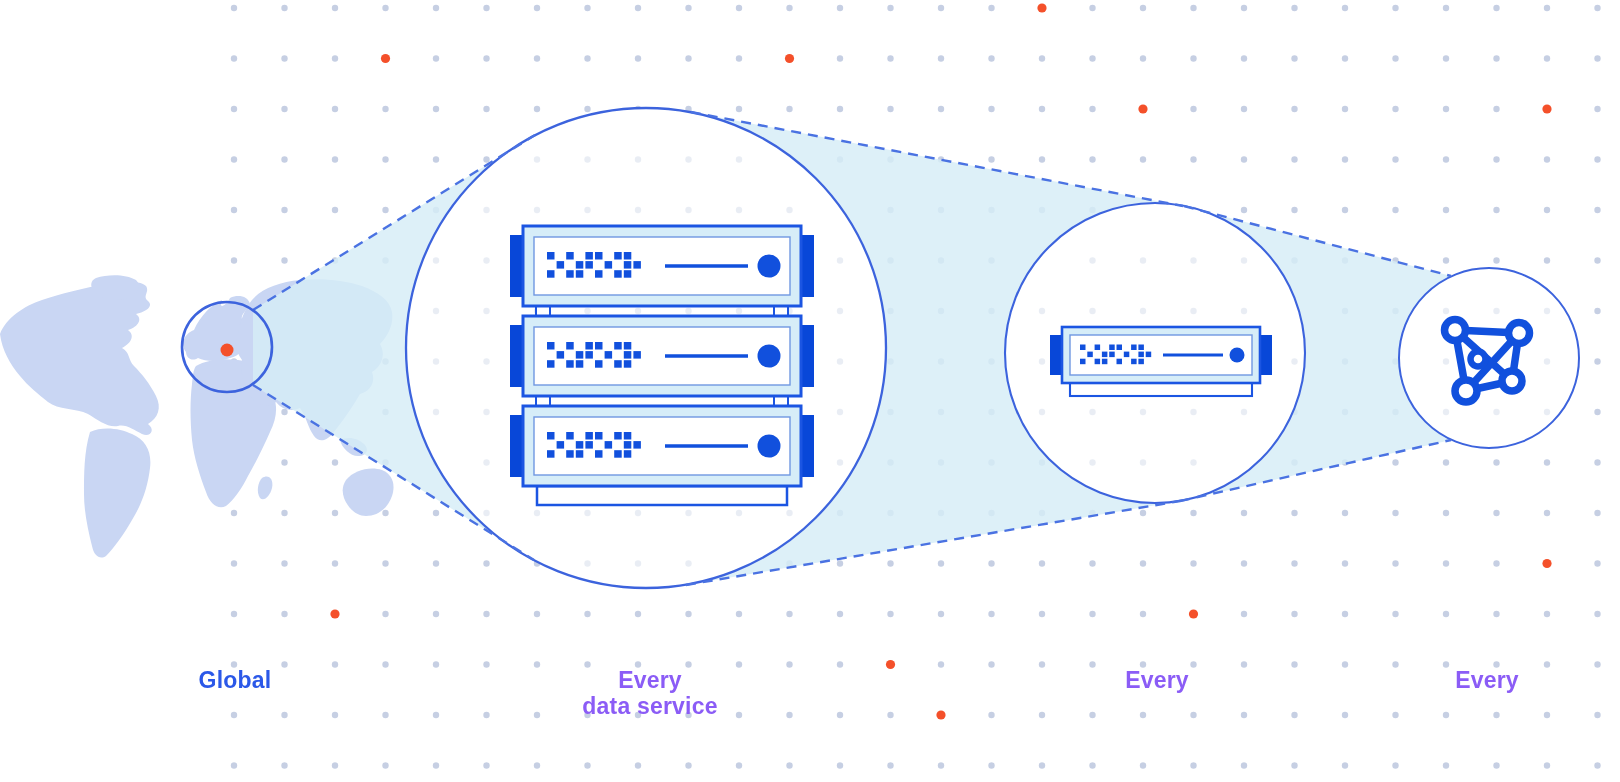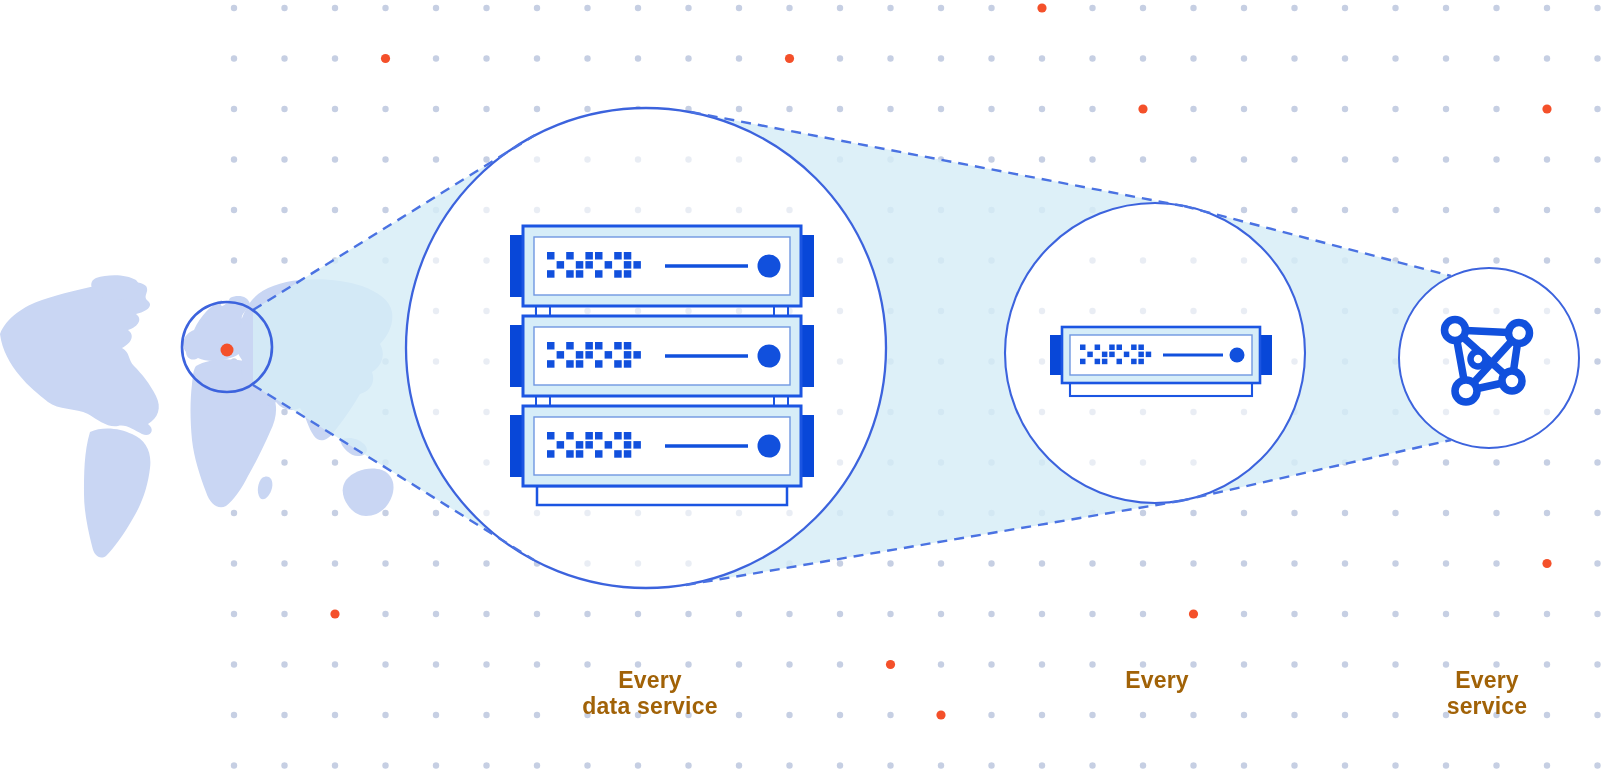--- a/index.html
+++ b/index.html
@@ -1,21 +1,21 @@
 <!DOCTYPE html>
 <html><head>
 <meta charset="utf-8">
 <style>
   html,body{margin:0;padding:0;background:#ffffff;}
   #stage{position:relative;width:1620px;height:782px;overflow:hidden;background:#ffffff;
          font-family:"Liberation Sans",sans-serif;}
   #diagram{position:absolute;left:0;top:0;}
   .diagram-label{position:absolute;top:667px;width:240px;transform:translateX(-50%);
     text-align:center;font-weight:700;font-size:23px;line-height:26px;
-    color:#a16207;letter-spacing:0.2px;white-space:nowrap;}
+    color:#8b5cf6;letter-spacing:0.2px;white-space:nowrap;}
   .label-blue{color:#2b58e8;}
   .lbl-0{left:235px;} .lbl-1{left:650px;} .lbl-2{left:1157px;} .lbl-3{left:1487px;}
 </style>
 </head>
 <body>
 
 <div id="stage">
   <svg id="diagram" width="1620" height="782" viewBox="0 0 1620 782">
       <g>
         <circle cx="234" cy="8" r="3.2" fill="#c6cfe3"></circle>
@@ -715,25 +715,25 @@
         <line x1="1519" y1="333" x2="1466" y2="391" stroke="#1150dd" stroke-width="7.5" stroke-linecap="round"></line>
         <circle cx="1455" cy="330" r="10.5" fill="#ffffff" stroke="#1150dd" stroke-width="7.5"></circle>
         <circle cx="1519" cy="333" r="10.5" fill="#ffffff" stroke="#1150dd" stroke-width="7.5"></circle>
         <circle cx="1512" cy="381" r="10" fill="#ffffff" stroke="#1150dd" stroke-width="7.5"></circle>
         <circle cx="1466" cy="391" r="11" fill="#ffffff" stroke="#1150dd" stroke-width="7.5"></circle>
         <circle cx="1478" cy="359" r="7.5" fill="#ffffff" stroke="#1150dd" stroke-width="6.5"></circle>
       </g>
     </svg>
 
   <div class="diagram-label lbl-0 label-blue">
+    <div>Global</div>
   </div>
   <div class="diagram-label lbl-1">
     <div>Every</div>
     <div>data service</div>
   </div>
   <div class="diagram-label lbl-2">
     <div>Every</div>
   </div>
   <div class="diagram-label lbl-3">
     <div>Every</div>
-    <div>service</div>
   </div>
 </div>
 
 </body></html>

